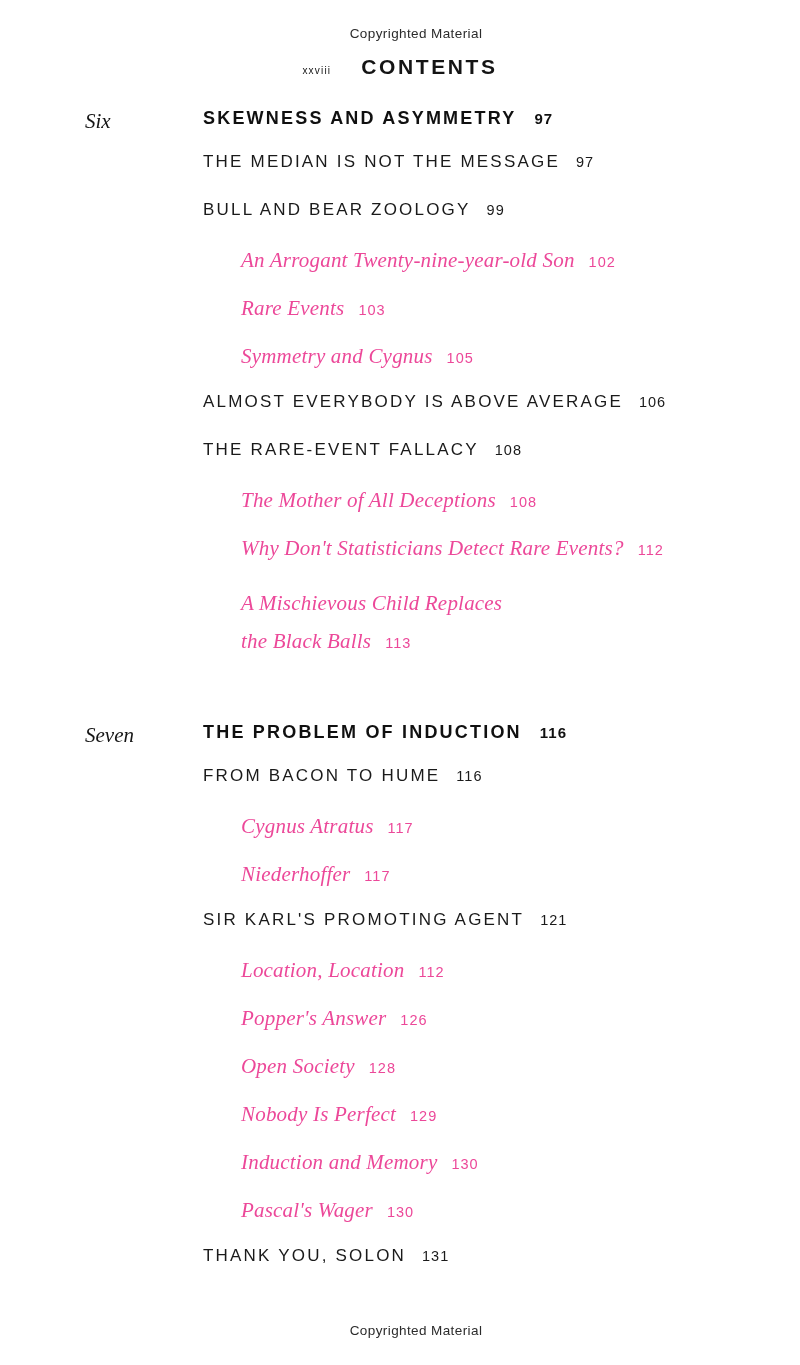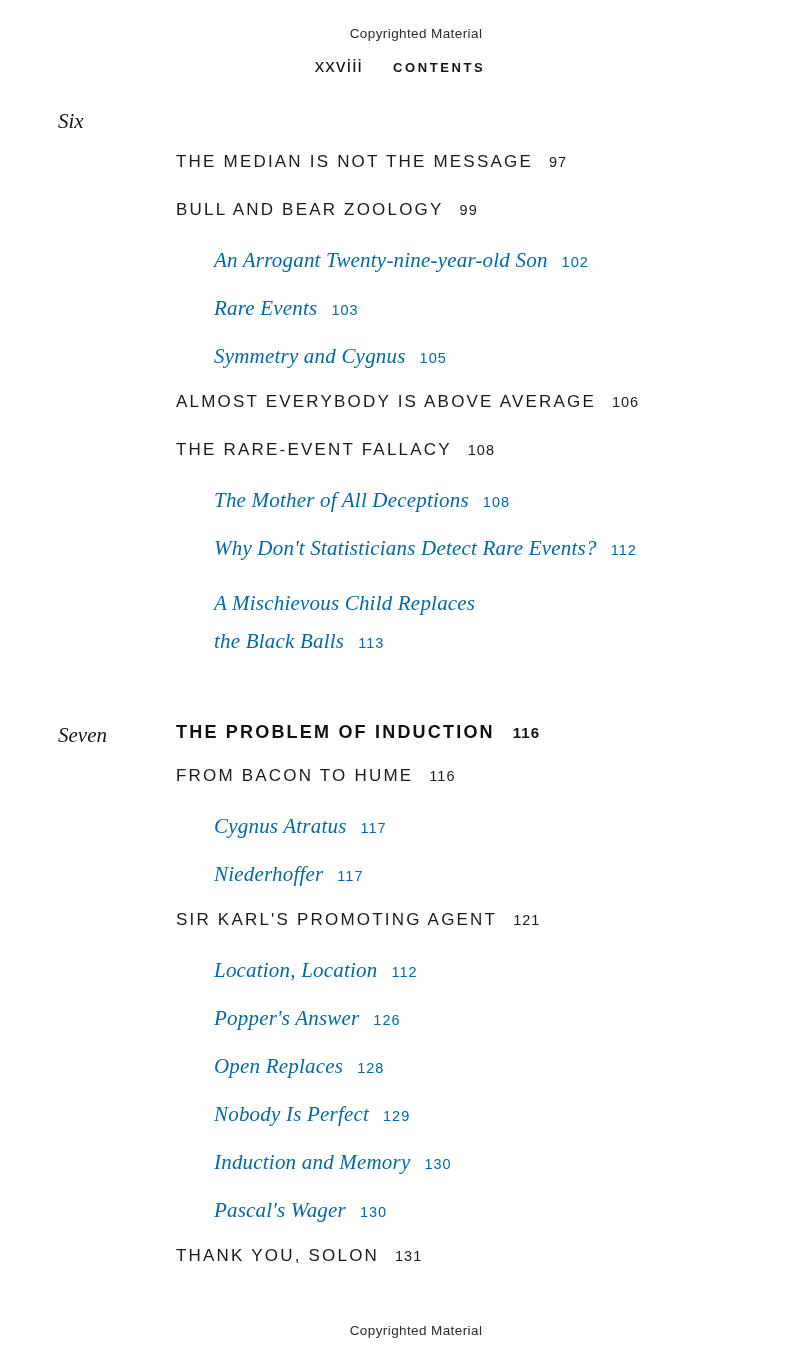--- a/index.html
+++ b/index.html
@@ -40,39 +40,40 @@
     top: 55px;
     left: 0;
     width: 800px;
     text-align: center;
     font-family: "Liberation Sans", sans-serif;
     font-size: 16px;
     color: #141414;
   }
   .running-head .folio {
     letter-spacing: 1.2px;
-    font-size: 19px;
+    font-size: 10px;
   }
   .running-head .head-title {
     font-weight: bold;
     letter-spacing: 2.6px;
-    font-size: 13px;
+    font-size: 21px;
     margin-left: 30px;
   }
 
   .toc {
     position: absolute;
     top: 104px;
     left: 0;
     width: 800px;
   }
 
   .chapter-block {
     position: relative;
     margin-bottom: 0;
+    padding-left: 27px;
   }
   .chapter-head {
     position: relative;
     height: 40px;
   }
   .chapter-num {
     position: absolute;
     left: 58px;
     top: 5px;
     font-family: "Liberation Serif", serif;
@@ -114,21 +115,21 @@
     letter-spacing: 1px;
     font-size: 14.5px;
     margin-left: 16px;
   }
   .entry.level-b {
     padding-left: 214px;
     font-family: "Liberation Serif", serif;
     font-style: italic;
     font-size: 21px;
     letter-spacing: 0.2px;
-    color: #0369a1;
+    color: #ec4899;
   }
   .entry.level-b .pg {
     font-family: "Liberation Sans", sans-serif;
     font-style: normal;
     font-size: 14.5px;
     letter-spacing: 1px;
     margin-left: 14px;
   }
   .entry.level-b.two-line {
     height: 78px;
@@ -151,20 +152,21 @@
 
   <div class="running-head">
     <span class="folio">xxviii</span><span class="head-title">CONTENTS</span>
   </div>
 
   <div class="toc">
 
     <div class="chapter-block">
       <div class="chapter-head">
         <span class="chapter-num">Six</span>
+        <span class="chapter-title"><span>SKEWNESS AND ASYMMETRY</span><span class="pg">97</span></span>
       </div>
 
       <div class="entry level-a"><span class="nowrap"><span>THE MEDIAN IS NOT THE MESSAGE</span><span class="pg">97</span></span></div>
 
       <div class="entry level-a"><span class="nowrap"><span>BULL AND BEAR ZOOLOGY</span><span class="pg">99</span></span></div>
 
       <div class="entry level-b"><span class="nowrap"><span>An Arrogant Twenty-nine-year-old Son</span><span class="pg">102</span></span></div>
 
       <div class="entry level-b"><span class="nowrap"><span>Rare Events</span><span class="pg">103</span></span></div>
 
@@ -197,21 +199,21 @@
       <div class="entry level-b"><span class="nowrap"><span>Cygnus Atratus</span><span class="pg">117</span></span></div>
 
       <div class="entry level-b"><span class="nowrap"><span>Niederhoffer</span><span class="pg">117</span></span></div>
 
       <div class="entry level-a"><span class="nowrap"><span>SIR KARL'S PROMOTING AGENT</span><span class="pg">121</span></span></div>
 
       <div class="entry level-b"><span class="nowrap"><span>Location, Location</span><span class="pg">112</span></span></div>
 
       <div class="entry level-b"><span class="nowrap"><span>Popper's Answer</span><span class="pg">126</span></span></div>
 
-      <div class="entry level-b"><span class="nowrap"><span>Open Replaces</span><span class="pg">128</span></span></div>
+      <div class="entry level-b"><span class="nowrap"><span>Open Society</span><span class="pg">128</span></span></div>
 
       <div class="entry level-b"><span class="nowrap"><span>Nobody Is Perfect</span><span class="pg">129</span></span></div>
 
       <div class="entry level-b"><span class="nowrap"><span>Induction and Memory</span><span class="pg">130</span></span></div>
 
       <div class="entry level-b"><span class="nowrap"><span>Pascal's Wager</span><span class="pg">130</span></span></div>
 
       <div class="entry level-a"><span class="nowrap"><span>THANK YOU, SOLON</span><span class="pg">131</span></span></div>
     </div>
 

